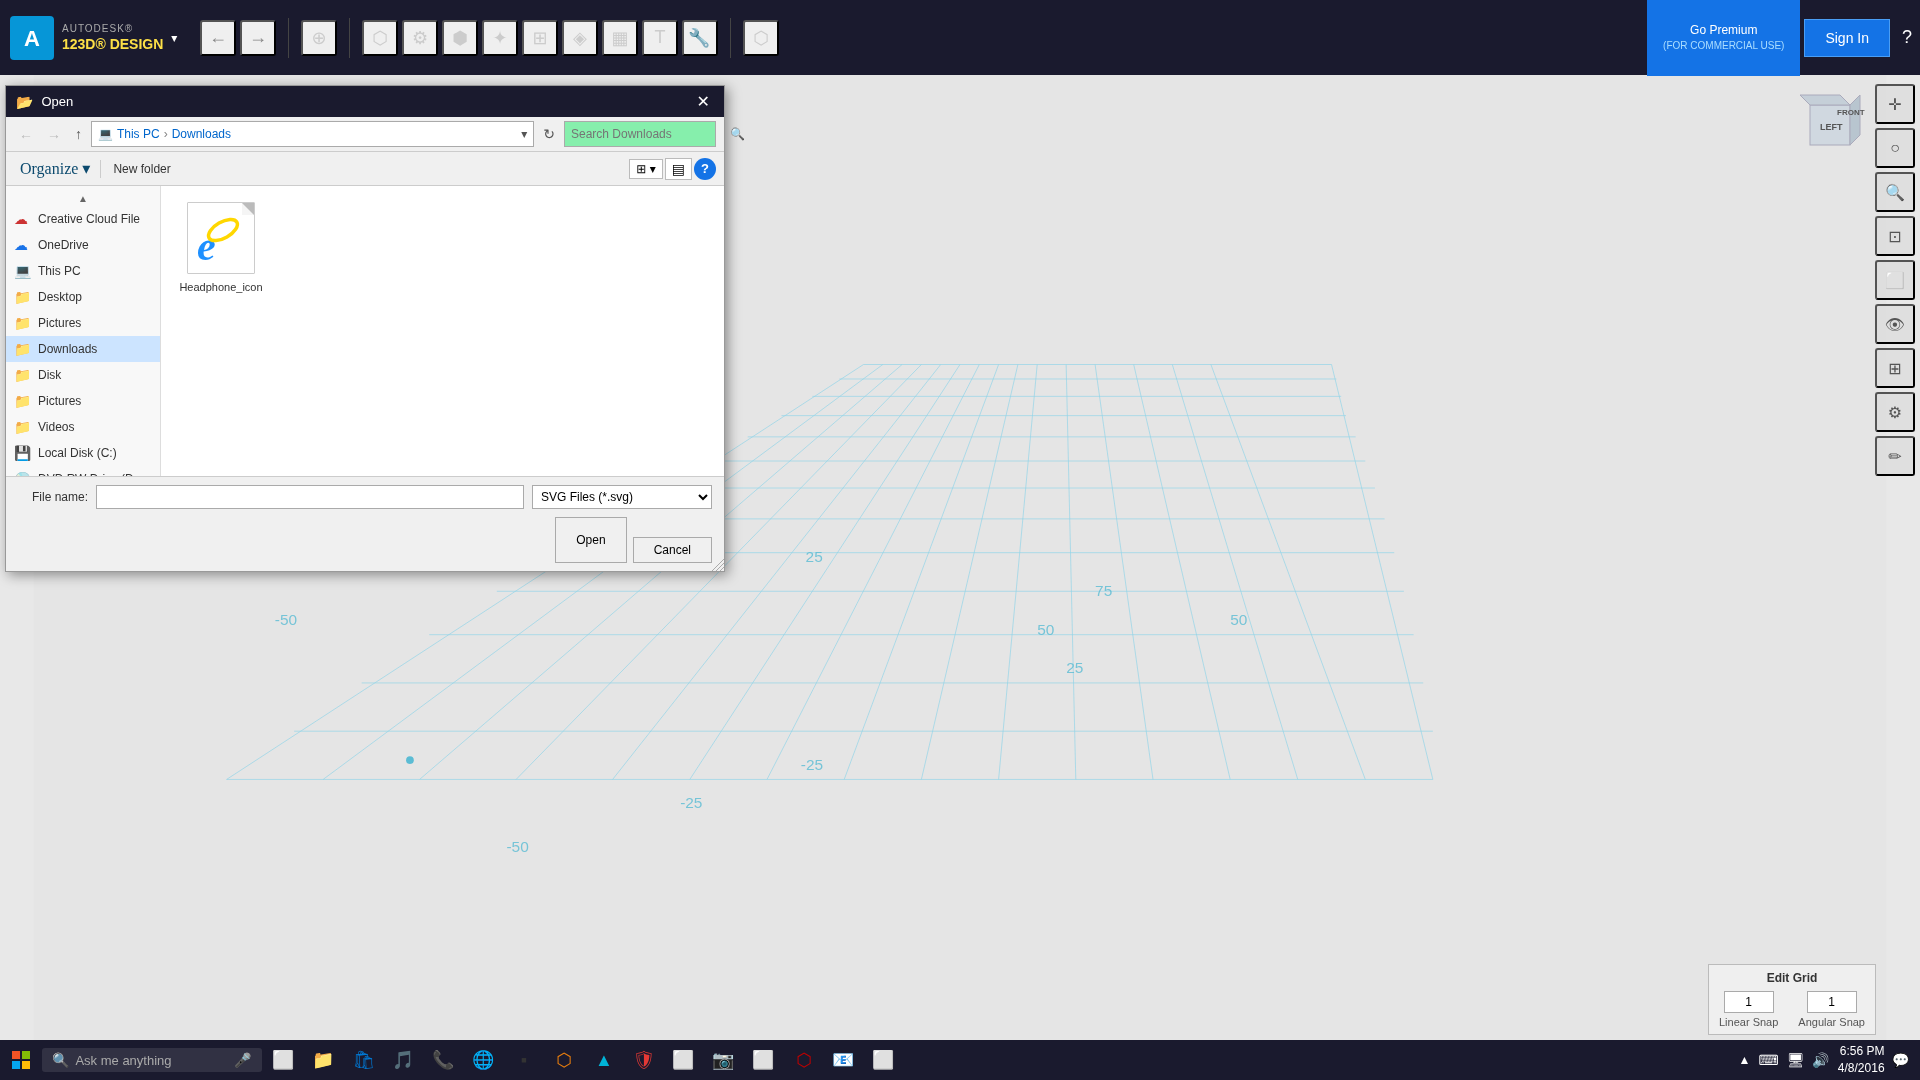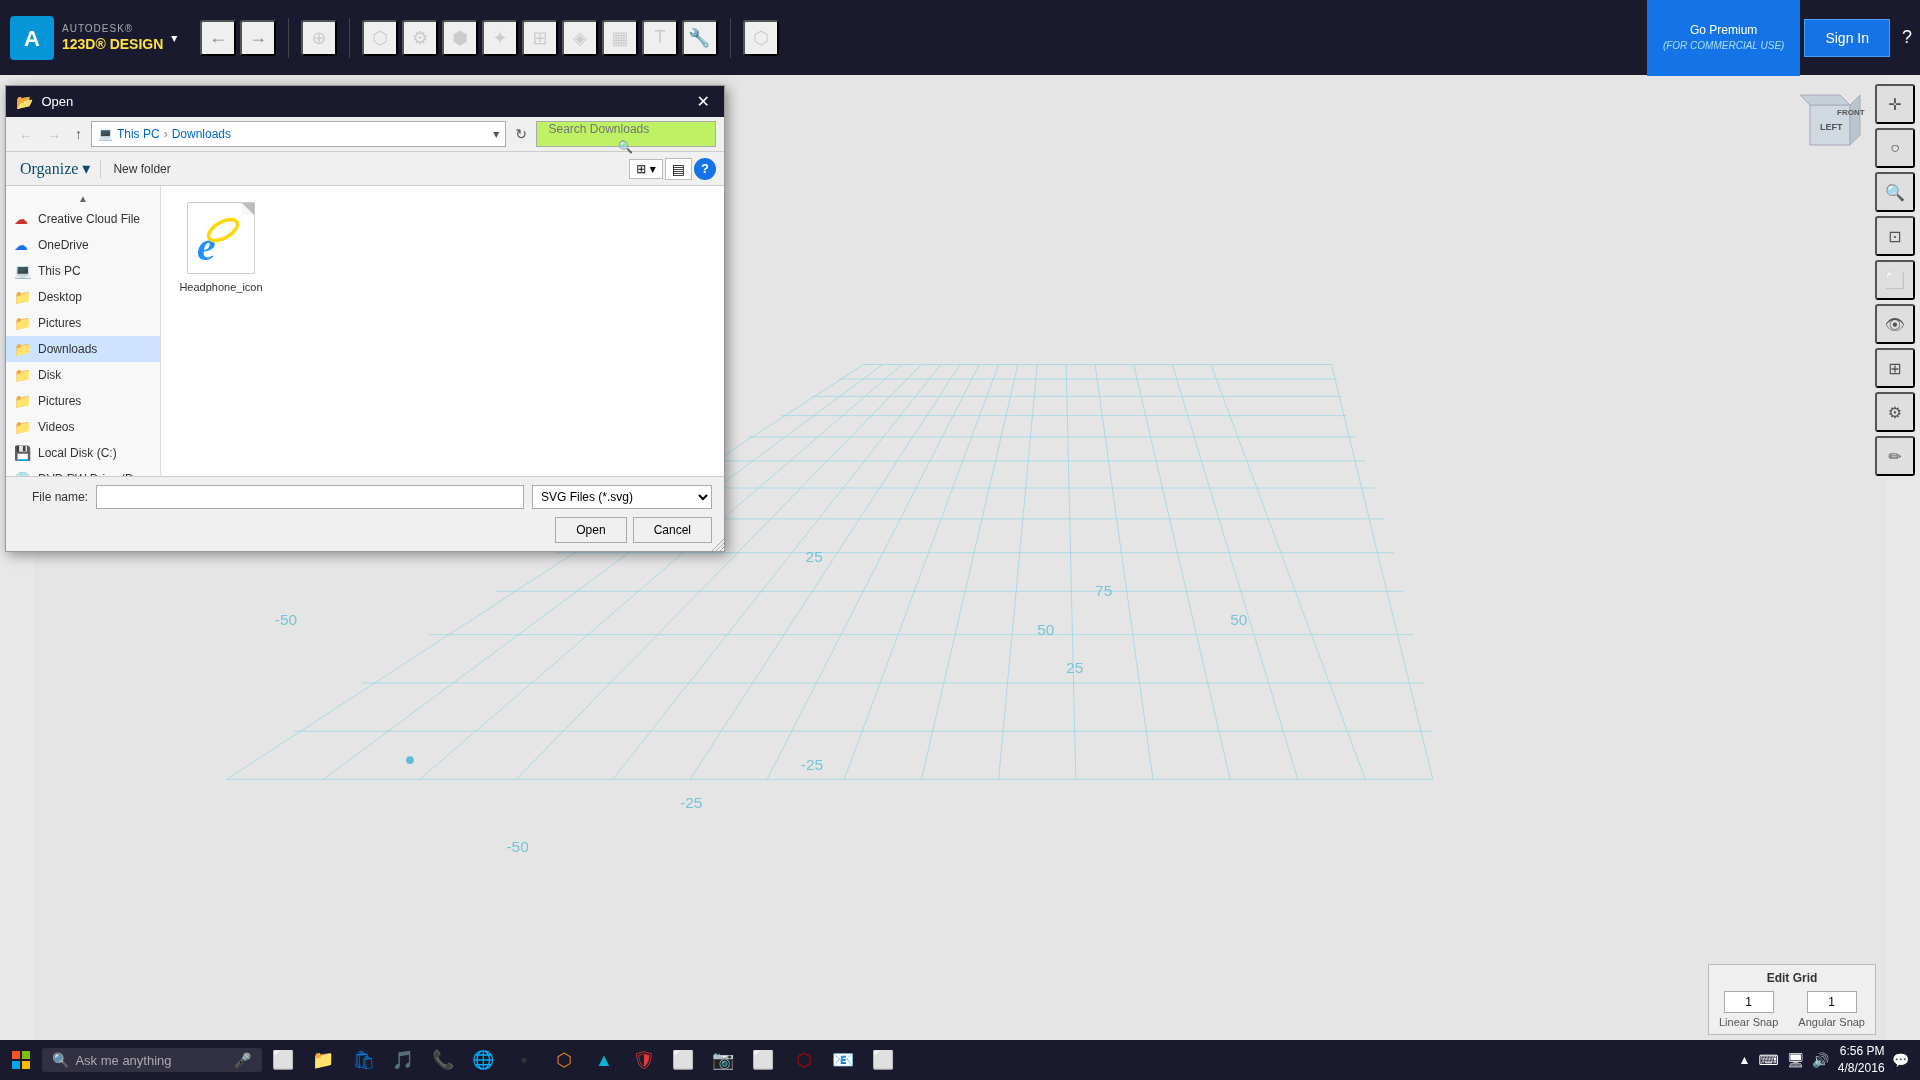--- a/index.html
+++ b/index.html
@@ -382,26 +382,25 @@
       color: #555;
       padding: 3px 5px;
       border: none;
       background: none;
     }
 
     .search-bar {
       display: flex;
       align-items: center;
       border: 1px solid #aaa;
-      background: #bef264;
+      background: #86efac;
       height: 26px;
       padding: 0 6px;
       gap: 4px;
-      width: 180px;
-      flex-direction: column;
+      width: 152px;
     }
 
     .search-input {
       border: none;
       outline: none;
       font-size: 12px;
       flex: 1;
       background: transparent;
     }
 
@@ -605,20 +604,21 @@
       cursor: pointer;
       font-size: 12px;
     }
 
     .cancel-btn {
       padding: 5px 20px;
       background: #f0f0f0;
       border: 1px solid #aaa;
       cursor: pointer;
       font-size: 12px;
+      margin-top: 20px;
     }
 
     .dialog-resize-handle {
       position: absolute;
       bottom: 0;
       right: 0;
       width: 12px;
       height: 12px;
       cursor: se-resize;
     }
@@ -728,21 +728,21 @@
     <button class="toolbar-icon-btn">◈</button>
     <button class="toolbar-icon-btn">▦</button>
     <button class="toolbar-icon-btn">T</button>
     <button class="toolbar-icon-btn">🔧</button>
     <div class="toolbar-divider"></div>
     <button class="toolbar-icon-btn">⬡</button>
   </div>
 
   <button class="premium-btn">
     <div>Go Premium</div>
-    <div style="font-size:10px;color:#aaddff;font-style:italic;">(FOR COMMERCIAL USE)</div>
+    <div style="font-size:10px;color:#aaddff;">(FOR COMMERCIAL USE)</div>
   </button>
   <button class="signin-btn">Sign In</button>
   <span class="help-btn">?</span>
 </div>
 
 <div class="view-cube">
   <svg width="70" height="60" viewBox="0 0 70 60">
     <rect x="15" y="15" width="40" height="40" fill="#d0d8e0" stroke="#aab" stroke-width="1"></rect>
     <polygon points="15,15 5,5 45,5 55,15" fill="#c5cfd8" stroke="#aab" stroke-width="1"></polygon>
     <polygon points="55,15 55,55 65,45 65,5" fill="#b8c5cf" stroke="#aab" stroke-width="1"></polygon>

